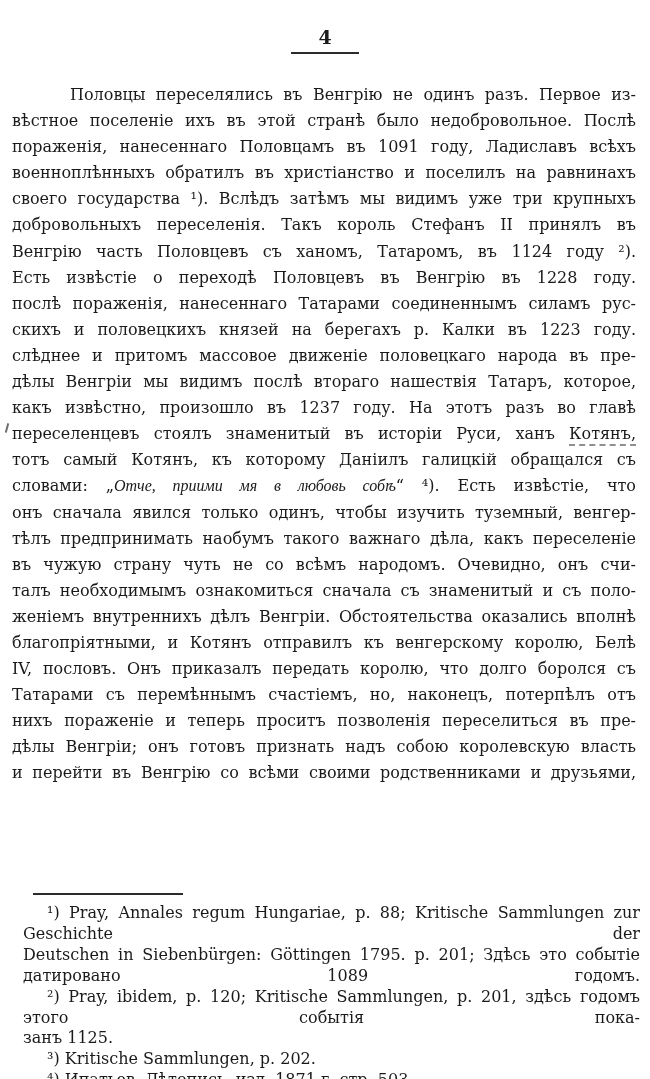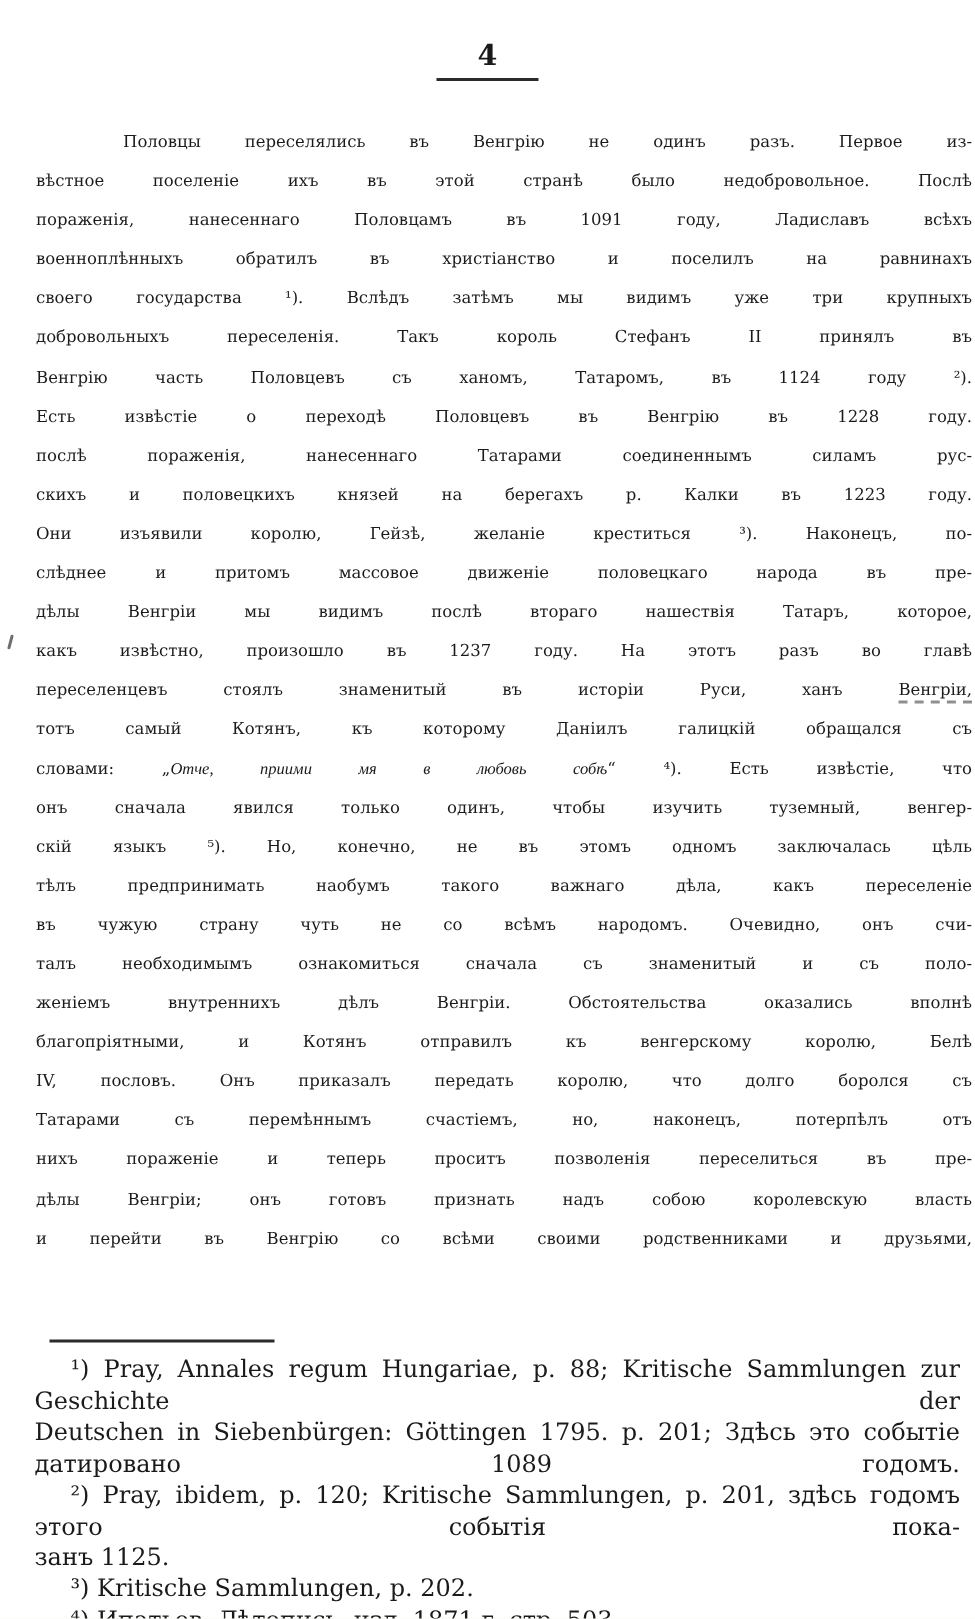--- a/index.html
+++ b/index.html
@@ -4,21 +4,21 @@
 <style>
   html,body{margin:0;padding:0;}
   body{width:650px;height:1079px;background:#f2f2f0;}
   .page{
     position:relative;width:650px;height:1079px;background:var(--paper,#ffffff);
     color:var(--ink,#1a1a1a);font-family:"DejaVu Serif","Liberation Serif",serif;
     overflow:hidden;
   }
   .pagenum-wrap{position:absolute;top:26px;left:0;width:100%;text-align:center;}
   .pagenum{display:inline-block;font-size:19px;font-weight:bold;padding:0 27px 4px 27px;border-bottom:2px solid #2b2b2b;}
-  .body-text{position:absolute;top:82px;left:12px;width:624px;font-size:11px;line-height:26.1px;margin-left:12px;}
+  .body-text{position:absolute;top:82px;left:12px;width:624px;font-size:16px;line-height:26.1px;}
   .tline{text-align:justify;text-align-last:justify;-moz-text-align-last:justify;height:26.1px;}
   .tline.indent{text-indent:58px;}
   .it{font-style:italic;font-family:Liberation Serif, serif;}
   .pencil{border-bottom:2px dashed var(--pencil,#8f8f8f);padding-bottom:1px;}
   .fn-sep{position:absolute;top:893px;left:33px;width:150px;height:2px;background:#2b2b2b;}
   .footnotes{position:absolute;top:903px;left:23px;width:617px;font-size:16px;line-height:20.9px;}
   .fline{text-align:justify;text-align-last:justify;-moz-text-align-last:justify;}
   .fline.short{text-align:center;text-align-last:left;-moz-text-align-last:left;}
   .fline.indent{text-indent:24px;}
   .tick{position:absolute;left:6px;top:423px;width:2px;height:10px;background:#6f6f6f;transform:rotate(15deg);border-radius:1px;}
@@ -35,29 +35,27 @@
       <div class="tline indent"><span>Половцы переселялись въ Венгрію не одинъ разъ. Первое из-</span></div>
       <div class="tline"><span>вѣстное поселеніе ихъ въ этой странѣ было недобровольное. Послѣ</span></div>
       <div class="tline"><span>пораженія, нанесеннаго Половцамъ въ 1091 году, Ладиславъ всѣхъ</span></div>
       <div class="tline"><span>военноплѣнныхъ обратилъ въ христіанство и поселилъ на равнинахъ</span></div>
       <div class="tline"><span>своего государства ¹). Вслѣдъ затѣмъ мы видимъ уже три крупныхъ</span></div>
       <div class="tline"><span>добровольныхъ переселенія. Такъ король Стефанъ II принялъ въ</span></div>
       <div class="tline"><span>Венгрію часть Половцевъ съ ханомъ, Татаромъ, въ 1124 году ²).</span></div>
       <div class="tline"><span>Есть извѣстіе о переходѣ Половцевъ въ Венгрію въ 1228 году.</span></div>
       <div class="tline"><span>послѣ пораженія, нанесеннаго Татарами соединеннымъ силамъ рус-</span></div>
       <div class="tline"><span>скихъ и половецкихъ князей на берегахъ р. Калки въ 1223 году.</span></div>
-      <div class="tline"><span>Они изъявили королю, Гейзѣ, желаніе креститься ³). Наконецъ, по-</span></div>
       <div class="tline"><span>слѣднее и притомъ массовое движеніе половецкаго народа въ пре-</span></div>
       <div class="tline"><span>дѣлы Венгріи мы видимъ послѣ втораго нашествія Татаръ, которое,</span></div>
       <div class="tline"><span>какъ извѣстно, произошло въ 1237 году. На этотъ разъ во главѣ</span></div>
-      <div class="tline"><span>переселенцевъ стоялъ знаменитый въ исторіи Руси, ханъ </span><span class="pencil">Венгріи,</span></div>
+      <div class="tline"><span>переселенцевъ стоялъ знаменитый въ исторіи Руси, ханъ </span><span class="pencil">Котянъ,</span></div>
       <div class="tline"><span>тотъ самый Котянъ, къ которому Даніилъ галицкій обращался съ</span></div>
       <div class="tline"><span>словами: „</span><span class="it">Отче, приими мя в любовь собѣ</span><span>“ ⁴). Есть извѣстіе, что</span></div>
       <div class="tline"><span>онъ сначала явился только одинъ, чтобы изучить туземный, венгер-</span></div>
-      <div class="tline"><span>скій языкъ ⁵). Но, конечно, не въ этомъ одномъ заключалась цѣль</span></div>
       <div class="tline"><span>тѣлъ предпринимать наобумъ такого важнаго дѣла, какъ переселеніе</span></div>
       <div class="tline"><span>въ чужую страну чуть не со всѣмъ народомъ. Очевидно, онъ счи-</span></div>
       <div class="tline"><span>талъ необходимымъ ознакомиться сначала съ знаменитый и съ поло-</span></div>
       <div class="tline"><span>женіемъ внутреннихъ дѣлъ Венгріи. Обстоятельства оказались вполнѣ</span></div>
       <div class="tline"><span>благопріятными, и Котянъ отправилъ къ венгерскому королю, Белѣ</span></div>
       <div class="tline"><span>IV, пословъ. Онъ приказалъ передать королю, что долго боролся съ</span></div>
       <div class="tline"><span>Татарами съ перемѣннымъ счастіемъ, но, наконецъ, потерпѣлъ отъ</span></div>
       <div class="tline"><span>нихъ пораженіе и теперь проситъ позволенія переселиться въ пре-</span></div>
       <div class="tline"><span>дѣлы Венгріи; онъ готовъ признать надъ собою королевскую власть</span></div>
       <div class="tline"><span>и перейти въ Венгрію со всѣми своими родственниками и друзьями,</span></div>

